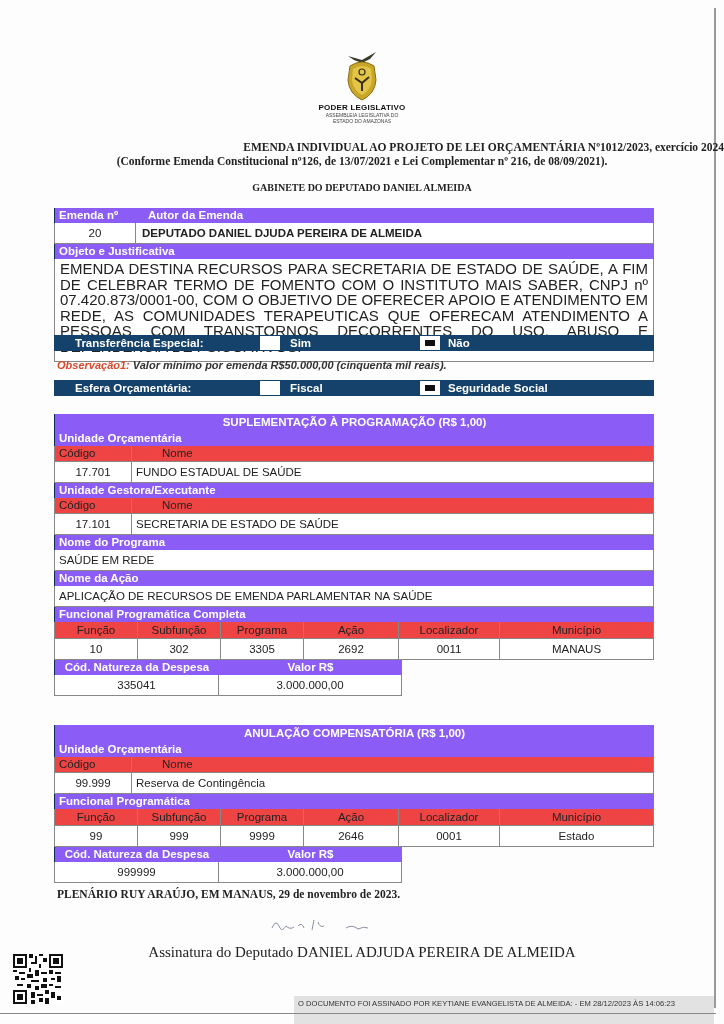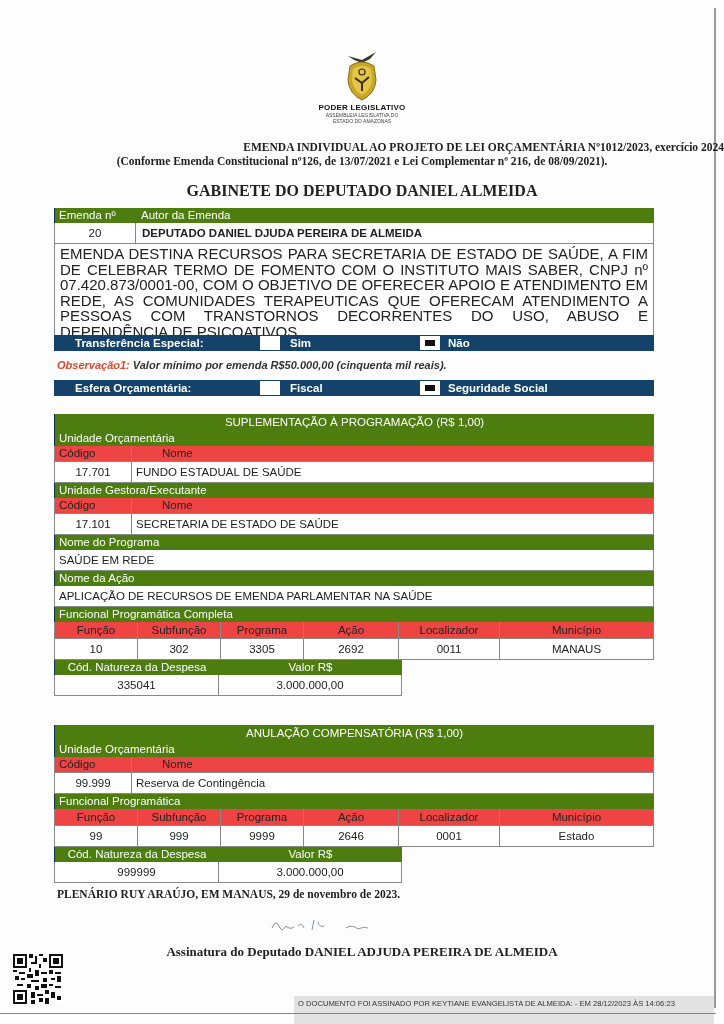--- a/index.html
+++ b/index.html
@@ -6,24 +6,24 @@
   body { width:724px; height:1024px; background:#fdfdfd; position:relative; overflow:hidden;
          font-family:"Liberation Serif", "DejaVu Serif", serif; color:#222; }
   .rightline { position:absolute; left:714px; top:8px; width:2px; height:1000px; background:#9a9a9a; }
   .logo { position:absolute; left:314px; top:50px; width:96px; text-align:center; }
   .logo svg { display:block; margin:0 auto; }
   .logo .l1 { font-family:"Liberation Sans", sans-serif; font-weight:bold; font-size:8px; color:#111; margin-top:1px; letter-spacing:0.2px; }
   .logo .l2 { font-family:"Liberation Sans", sans-serif; font-size:5px; color:#444; line-height:6px; }
   .title { position:absolute; left:0; width:724px; text-align:center; font-weight:bold; font-size:11.5px; color:#222; font-family:"Liberation Serif", serif; }
   .t1 { top:141px;text-align:right; }
   .t2 { top:155px; }
-  .t3 { top:182px; font-size:16px; }
+  .t3 { top:182px; font-size:10px; }
 
   .box { position:absolute; left:54px; width:600px; font-family:"Liberation Sans", "DejaVu Sans", sans-serif; font-size:11.5px; }
-  .hdr { background:#4d7c0f; color:#fff; font-weight:normal; height:15px; line-height:15px; padding-left:4px; font-size:11.5px; position:relative; border-left:1px solid #0e2f4f; }
+  .hdr { background:#8b5cf6; color:#fff; font-weight:bold; height:15px; line-height:15px; padding-left:4px; font-size:11.5px; position:relative; border-left:1px solid #0e2f4f; }
   .cell-row { background:#fff; border:1px solid #888; border-top:none; display:flex; height:20px; line-height:20px; }
   .cell-row > div { border-right:1px solid #888; padding:0 4px; white-space:nowrap; overflow:hidden; }
   .cell-row > div:last-child { border-right:none; }
   .center { text-align:center; }
   .subhdr { background:#ef4444; border:1px solid #888; border-top:none; display:flex; height:15px; line-height:15px; font-weight:normal; }
   .subhdr > div { border-right:1px solid #888; padding:0 4px; }
   .subhdr > div:last-child { border-right:none; }
   .text-block { background:#fff; border:1px solid #888; border-top:none; padding:2px 5px 6px 5px; font-size:15px; line-height:15.6px; text-align:justify; color:#222; }
 
   .bar { position:absolute; left:54px; width:600px; height:16px; background:#14426a; color:#fff; font-weight:bold; font-family:"Liberation Sans", sans-serif; font-size:11.5px; line-height:16px; }
@@ -31,21 +31,21 @@
   .chk { position:absolute; top:1px; width:20px; height:14px; background:#fff; }
   .chk.on::after { content:""; position:absolute; left:5px; top:4px; width:10px; height:6px; background:#111; }
   .bar .opt { position:absolute; }
   .obs { position:absolute; left:57px; top:359px; font-family:"Liberation Sans", sans-serif; font-style:italic; font-weight:bold; font-size:11px; color:#333; }
   .obs .red { color:#d84a2e; }
 
   .sec-title { text-align:center; padding-left:0; }
   .lower { width:348px; }
   .plenario { position:absolute; left:57px; top:888px; font-weight:bold; font-size:11.5px; font-family:"Liberation Serif", serif; }
   .signature { position:absolute; left:268px; top:914px; width:130px; height:22px; }
-  .assinatura { position:absolute; left:0; width:724px; top:944px; text-align:center; font-weight:bold; font-size:13px; font-family:"Liberation Serif", serif; }
+  .assinatura { position:absolute; left:0; width:724px; top:944px; text-align:center; font-weight:normal; font-size:15px; font-family:"Liberation Serif", serif; }
   .qr { position:absolute; left:13px; top:954px; width:50px; height:50px; }
   .footer { position:absolute; left:294px; top:996px; width:420px; height:31px; background:#e2e2e2; font-family:"Liberation Sans", sans-serif; font-size:7.6px; line-height:15px; color:#333; padding-left:4px; box-sizing:border-box; white-space:nowrap; overflow:hidden; }
   .footline { position:absolute; left:0; top:1013px; width:716px; height:1px; background:#888; }
 </style>
 </head>
 <body>
 
 <div class="rightline"></div>
 
 <div class="logo">
@@ -61,26 +61,27 @@
   <div class="l2">ESTADO DO AMAZONAS</div>
 </div>
 
 <div class="title t1">EMENDA INDIVIDUAL AO PROJETO DE LEI ORÇAMENTÁRIA Nº1012/2023, exercício 2024</div>
 <div class="title t2">(Conforme Emenda Constitucional nº126, de 13/07/2021 e Lei Complementar nº 216, de 08/09/2021).</div>
 <div class="title t3">GABINETE DO DEPUTADO DANIEL ALMEIDA</div>
 
 <div class="box" style="top:208px;">
   <div class="hdr" style="display:flex; padding-left:0;">
     <div style="width:76px; padding-left:4px;">Emenda nº</div>
-    <div style="padding-left:6px;">Autor da Emenda</div>
+    <div style="padding-left:6px;margin-left:7px;">Autor da Emenda</div>
   </div>
   <div class="cell-row">
     <div class="center" style="width:72px;">20</div>
     <div style="font-weight:bold; padding-left:6px;">DEPUTADO DANIEL DJUDA PEREIRA DE ALMEIDA</div>
   </div>
+  <div class="hdr">Objeto e Justificativa</div>
   <div class="text-block">EMENDA DESTINA RECURSOS PARA SECRETARIA DE ESTADO DE SAÚDE, A FIM DE CELEBRAR TERMO DE FOMENTO COM O INSTITUTO MAIS SABER, CNPJ nº 07.420.873/0001-00, COM O OBJETIVO DE OFERECER APOIO E ATENDIMENTO EM REDE, AS COMUNIDADES TERAPEUTICAS QUE OFERECAM ATENDIMENTO A PESSOAS COM TRANSTORNOS DECORRENTES DO USO, ABUSO E DEPENDÊNCIA DE PSICOATIVOS.</div>
 </div>
 
 <div class="bar" style="top:335px;">
   <span class="lbl">Transferência Especial:</span>
   <span class="chk" style="left:206px;"></span>
   <span class="opt" style="left:236px;">Sim</span>
   <span class="chk on" style="left:366px;"></span>
   <span class="opt" style="left:394px;">Não</span>
 </div>

